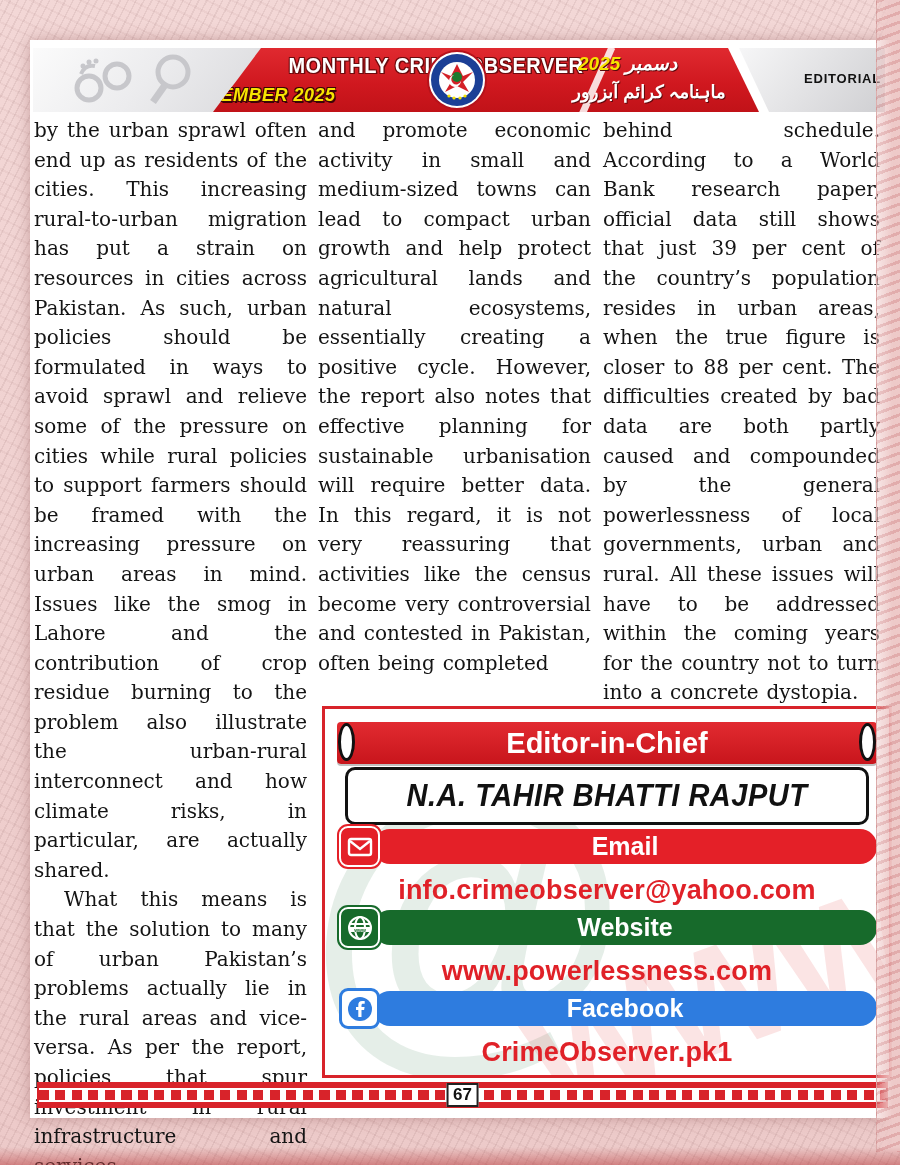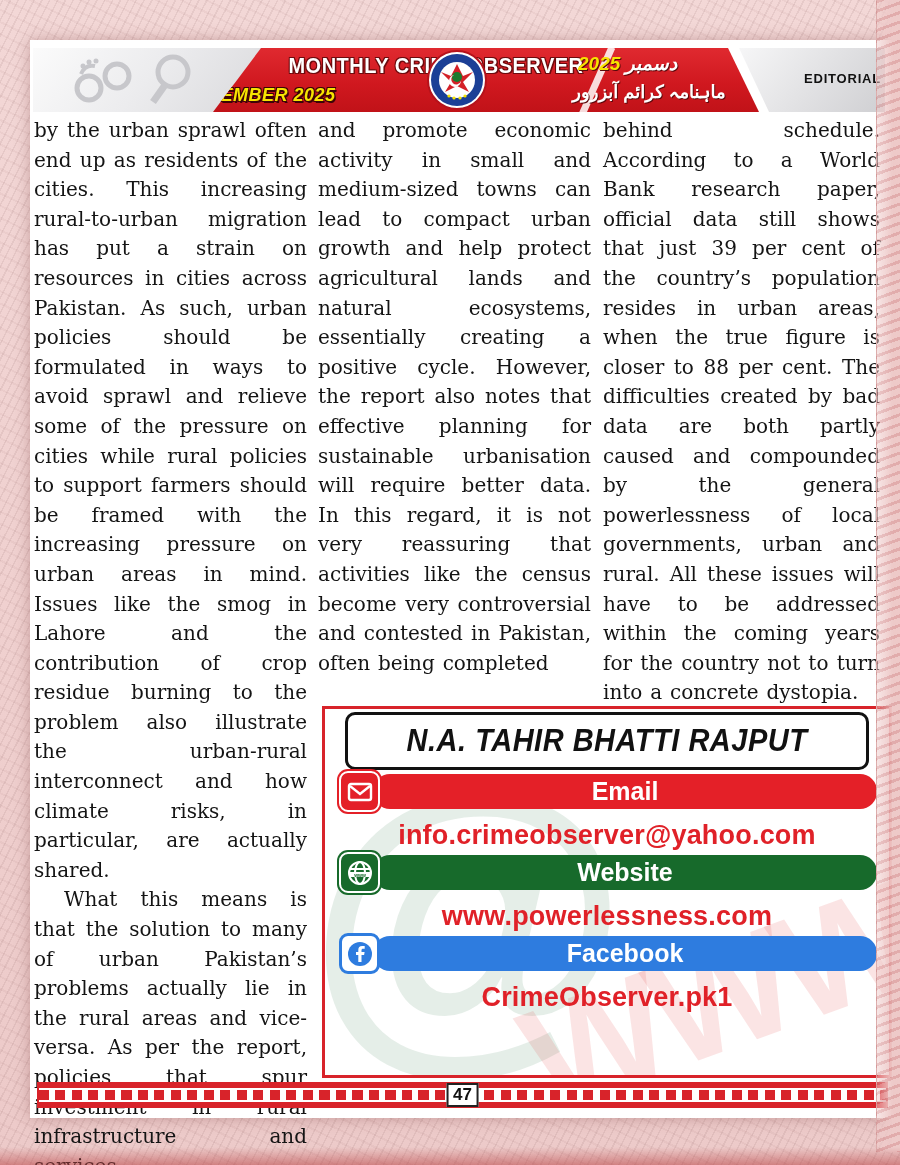--- a/index.html
+++ b/index.html
@@ -230,20 +230,25 @@
   </div>
   <div class="col col3">
     <p>behind schedule. According to a World Bank research paper, official data still shows that just 39 per cent of the country’s population resides in urban areas, when the true figure is closer to 88 per cent. The difficulties created by bad data are both partly caused and compounded by the general powerlessness of local governments, urban and rural. All these issues will have to be addressed within the coming years for the country not to turn into a concrete dystopia.</p>
   </div>
 
   <div class="editor-box">
     <div class="wm-at">@</div>
     <div class="wm-www">WWW</div>
 
     <div class="eb-inner">
+      <div class="ribbon">
+        <div class="end left"></div>
+        <div class="end right"></div>
+        <span class="ribbon-label">Editor-in-Chief</span>
+      </div>
 
       <div class="nameplate">
         <span>N.A. TAHIR BHATTI RAJPUT</span>
       </div>
 
       <div class="contact-row">
         <div class="ci email">
           <svg width="26" height="26" viewBox="0 0 26 26">
             <rect x="2" y="5" width="22" height="16" rx="2" fill="none" stroke="#fff" stroke-width="2.4"></rect>
             <path d="M3 7 L13 15 L23 7" fill="none" stroke="#fff" stroke-width="2.4"></path>
@@ -281,19 +286,19 @@
         <div class="bar blue">
           <span>Facebook</span>
         </div>
       </div>
       <div class="contact-value">CrimeObserver.pk1</div>
     </div>
   </div>
 
   <div class="footer">
     <div class="squares"></div>
-    <div class="page-num">47</div>
+    <div class="page-num">67</div>
   </div>
 
 </div>
 
 <div class="torn-edge"></div>
 <div class="bg-bottom-band"></div>
 
 </body></html>

